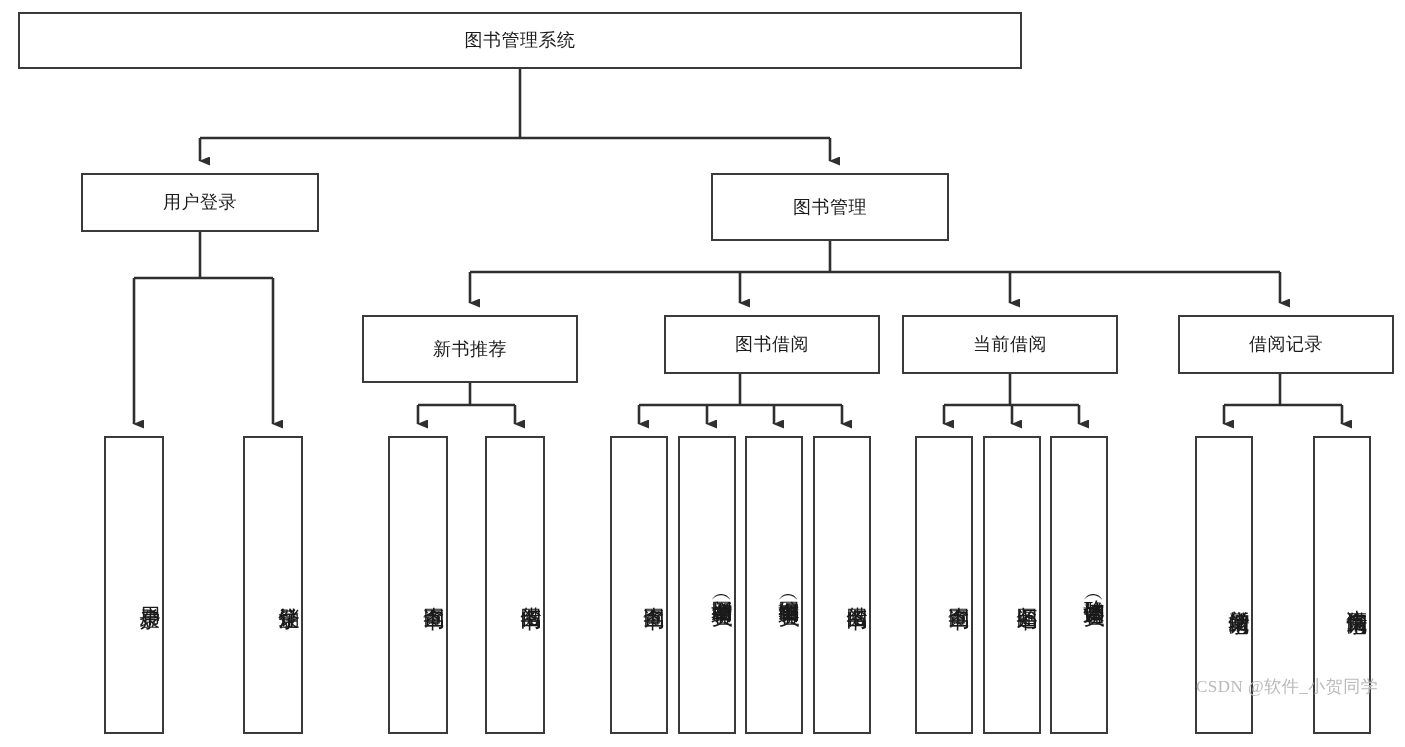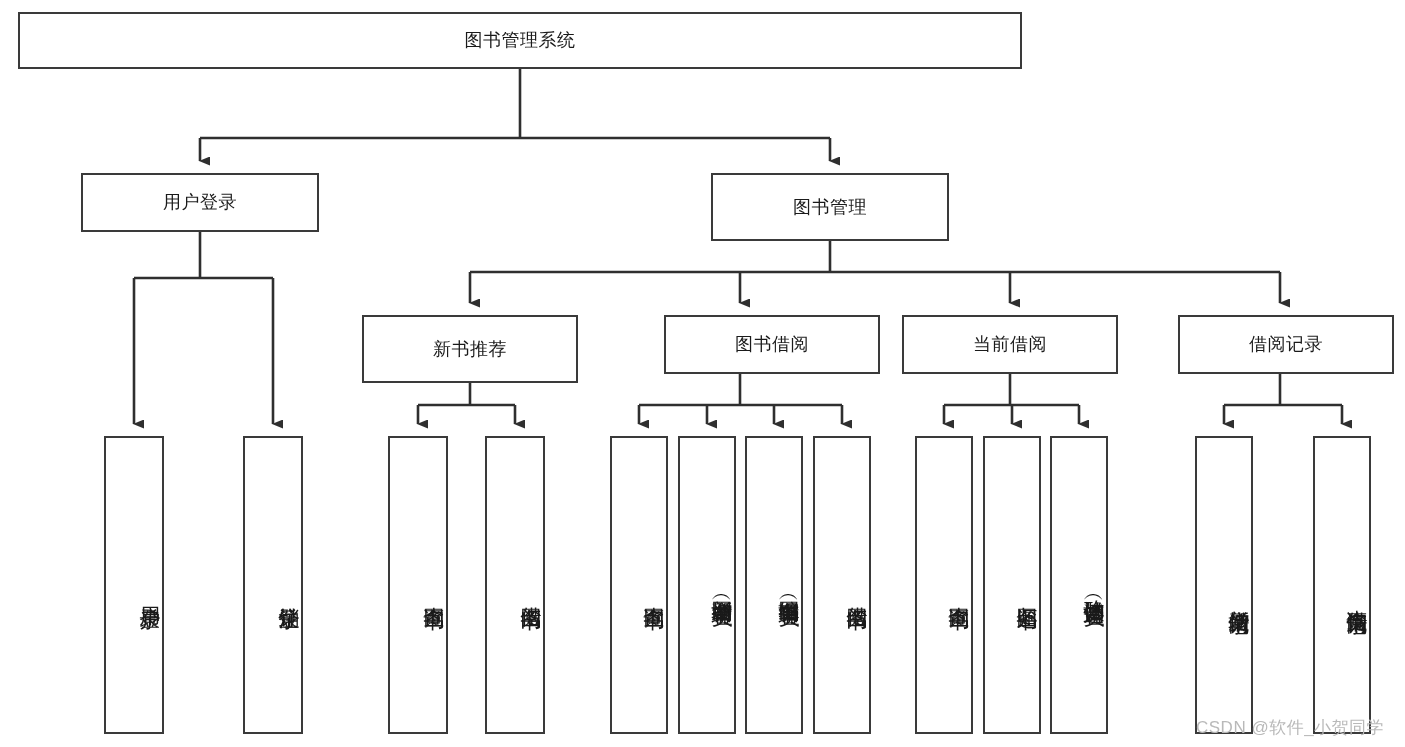--- a/index.html
+++ b/index.html
@@ -193,15 +193,15 @@
   </div>
 
   <div class="node node-v" style="left:1195px;top:436px;width:58px;height:298px;padding-top:22px;">
     <span class="vlabel">新增借阅记录</span>
   </div>
 
   <div class="node node-v" style="left:1313px;top:436px;width:58px;height:298px;padding-top:22px;">
     <span class="vlabel">查询借阅记录</span>
   </div>
 
-  <div class="watermark" style="left:1196px;top:716px;">CSDN @软件_小贺同学</div>
+  <div class="watermark" style="left:1196px;top:675px;font-family:Liberation Serif, serif;">CSDN @软件_小贺同学</div>
 
 </div>
 
 </body></html>

